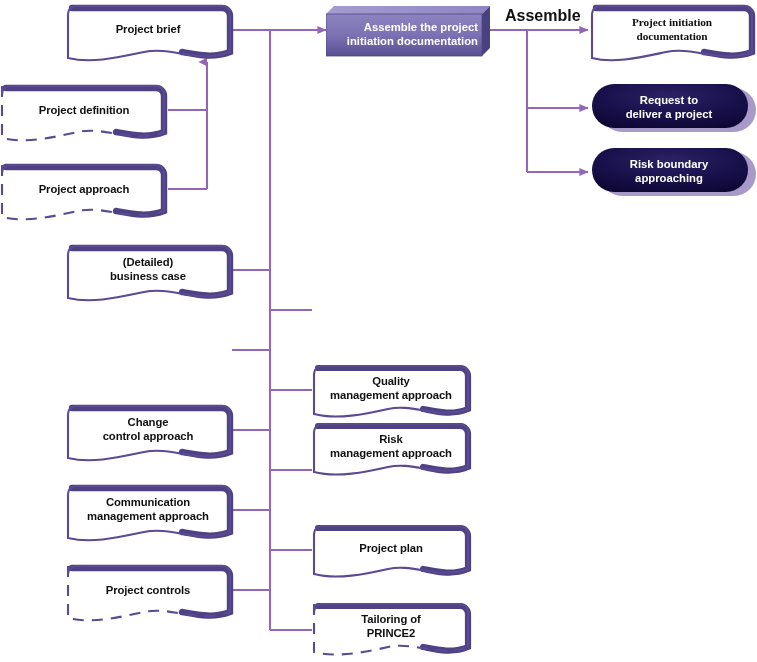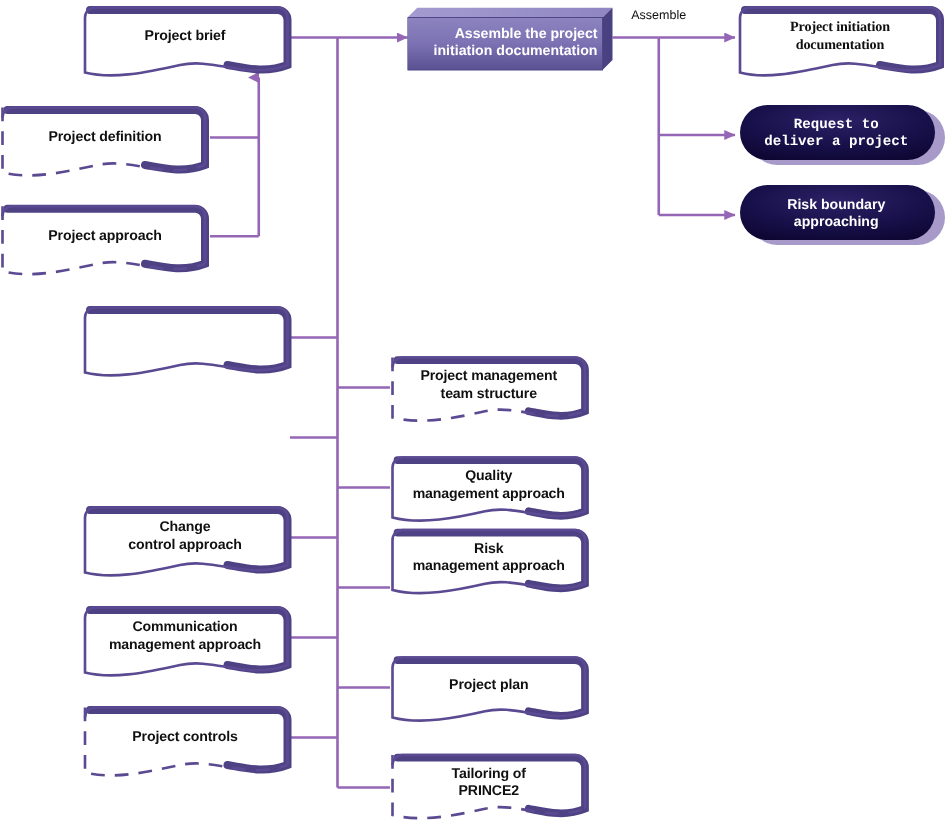--- a/index.html
+++ b/index.html
@@ -61,22 +61,22 @@
     font-size:11.3px;
     font-weight:bold;
     color:#ffffff;
     line-height:14px;
     white-space:pre-line;
   }
 
   
   .flowlabel{
     position:absolute;
-    font-size:10px;
-    font-weight:normal;
+    font-size:16px;
+    font-weight:bold;
     color:#101010;
     white-space:nowrap;
   }
 </style>
 </head>
 <body>
 
 <div id="stage">
 
   <svg id="wires" viewBox="0 0 757 662" width="757" height="662">
@@ -180,20 +180,22 @@
   </div>
 
   <div class="doc" style="left:62px; top:242px; width:172px; height:62px;">
     <svg class="docsvg" width="176" height="66" viewBox="0 0 176 66">
       <path d="M6,56 L6,12 A8,8 0 0 1 14,4 L160,4 A8,8 0 0 1 168,12 L168,50
                C136,62 110,44 82,50 C58,55 30,62 6,56 Z" fill="#ffffff"></path>
       <path d="M10,6 L160,6 A8,8 0 0 1 168,14 L168,50 C150,57 132,52 120,50" fill="none" stroke="#4e4285" stroke-width="6.4" stroke-linecap="round"></path>
       <path d="M6,56 L6,12 A8,8 0 0 1 14,4 L160,4 A8,8 0 0 1 168,12 L168,50
                C136,62 110,44 82,50 C58,55 30,62 6,56 Z" fill="none" stroke="#5b4a92" stroke-width="2.1"></path>
     </svg>
+    <div class="doclabel" style="top:14px;">(Detailed)
+business case</div>
   </div>
 
 
   <div class="doc" style="left:62px; top:402px; width:172px; height:62px;">
     <svg class="docsvg" width="176" height="66" viewBox="0 0 176 66">
       <path d="M6,56 L6,12 A8,8 0 0 1 14,4 L160,4 A8,8 0 0 1 168,12 L168,50
                C136,62 110,44 82,50 C58,55 30,62 6,56 Z" fill="#ffffff"></path>
       <path d="M10,6 L160,6 A8,8 0 0 1 168,14 L168,50 C150,57 132,52 120,50" fill="none" stroke="#4e4285" stroke-width="6.4" stroke-linecap="round"></path>
       <path d="M6,56 L6,12 A8,8 0 0 1 14,4 L160,4 A8,8 0 0 1 168,12 L168,50
                C136,62 110,44 82,50 C58,55 30,62 6,56 Z" fill="none" stroke="#5b4a92" stroke-width="2.1"></path>
@@ -218,31 +220,20 @@
     <svg class="docsvg" width="176" height="66" viewBox="0 0 176 66">
       <path d="M6,56 L6,12 A8,8 0 0 1 14,4 L160,4 A8,8 0 0 1 168,12 L168,50
                C136,62 110,44 82,50 C58,55 30,62 6,56 Z" fill="#ffffff"></path>
       <path d="M10,6 L160,6 A8,8 0 0 1 168,14 L168,50 C150,57 132,52 120,50" fill="none" stroke="#4e4285" stroke-width="6.4" stroke-linecap="round"></path>
       <path d="M6,12 A8,8 0 0 1 14,4 L160,4 A8,8 0 0 1 168,12 L168,50" fill="none" stroke="#5b4a92" stroke-width="2.1"></path>
       <path d="M6,4 L6,56 C30,62 58,55 82,50 C110,44 136,62 168,50" fill="none" stroke="#5b4a92" stroke-width="2.1" stroke-dasharray="11 8"></path>
     </svg>
     <div class="doclabel" style="top:22px;">Project controls</div>
   </div>
 
-  <div class="doc" style="left:310px; top:282px; width:162px; height:58px;">
-    <svg class="docsvg" width="166" height="64" viewBox="0 0 166 64">
-      <path d="M4,52 L4,12 A8,8 0 0 1 12,4 L150,4 A8,8 0 0 1 158,12 L158,47
-               C128,58 104,41 78,47 C56,52 27,58 4,52 Z" fill="#ffffff"></path>
-      <path d="M8,6 L150,6 A8,8 0 0 1 158,14 L158,47 C141,54 124,49 113,47" fill="none" stroke="#4e4285" stroke-width="6.2" stroke-linecap="round"></path>
-      <path d="M4,12 A8,8 0 0 1 12,4 L150,4 A8,8 0 0 1 158,12 L158,47" fill="none" stroke="#5b4a92" stroke-width="2.1"></path>
-      <path d="M4,4 L4,52 C27,58 56,52 78,47 C104,41 128,58 158,47" fill="none" stroke="#5b4a92" stroke-width="2.1" stroke-dasharray="11 8"></path>
-    </svg>
-    <div class="doclabel" style="top:13px;">Project management
-team structure</div>
-  </div>
 
   <div class="doc" style="left:310px; top:362px; width:162px; height:58px;">
     <svg class="docsvg" width="166" height="64" viewBox="0 0 166 64">
       <path d="M4,52 L4,12 A8,8 0 0 1 12,4 L150,4 A8,8 0 0 1 158,12 L158,47
                C128,58 104,41 78,47 C56,52 27,58 4,52 Z" fill="#ffffff"></path>
       <path d="M8,6 L150,6 A8,8 0 0 1 158,14 L158,47 C141,54 124,49 113,47" fill="none" stroke="#4e4285" stroke-width="6.2" stroke-linecap="round"></path>
       <path d="M4,52 L4,12 A8,8 0 0 1 12,4 L150,4 A8,8 0 0 1 158,12 L158,47
                C128,58 104,41 78,47 C56,52 27,58 4,52 Z" fill="none" stroke="#5b4a92" stroke-width="2.1"></path>
     </svg>
     <div class="doclabel" style="top:13px;">Quality
@@ -301,21 +292,21 @@
       <defs>
         <radialGradient id="pillG1" cx="50%" cy="28%" r="78%">
           <stop offset="0%" stop-color="#2c2166"></stop>
           <stop offset="58%" stop-color="#18104a"></stop>
           <stop offset="100%" stop-color="#0e0733"></stop>
         </radialGradient>
       </defs>
       <rect x="12" y="6" width="156" height="44" rx="22" ry="22" fill="#a79ac9"></rect>
       <rect x="4" y="2" width="156" height="44" rx="22" ry="22" fill="url(#pillG1)"></rect>
     </svg>
-    <div class="pilllabel" style="top:11px; left:4px; right:10px;font-family:Liberation Mono, monospace;">Request to
+    <div class="pilllabel" style="top:11px; left:4px; right:10px;">Request to
 deliver a project</div>
   </div>
 
   <div class="pill" style="left:588px; top:146px; width:168px; height:52px;">
     <svg class="pillsvg" width="170" height="56" viewBox="0 0 170 56">
       <defs>
         <radialGradient id="pillG2" cx="50%" cy="28%" r="78%">
           <stop offset="0%" stop-color="#2c2166"></stop>
           <stop offset="58%" stop-color="#18104a"></stop>
           <stop offset="100%" stop-color="#0e0733"></stop>

